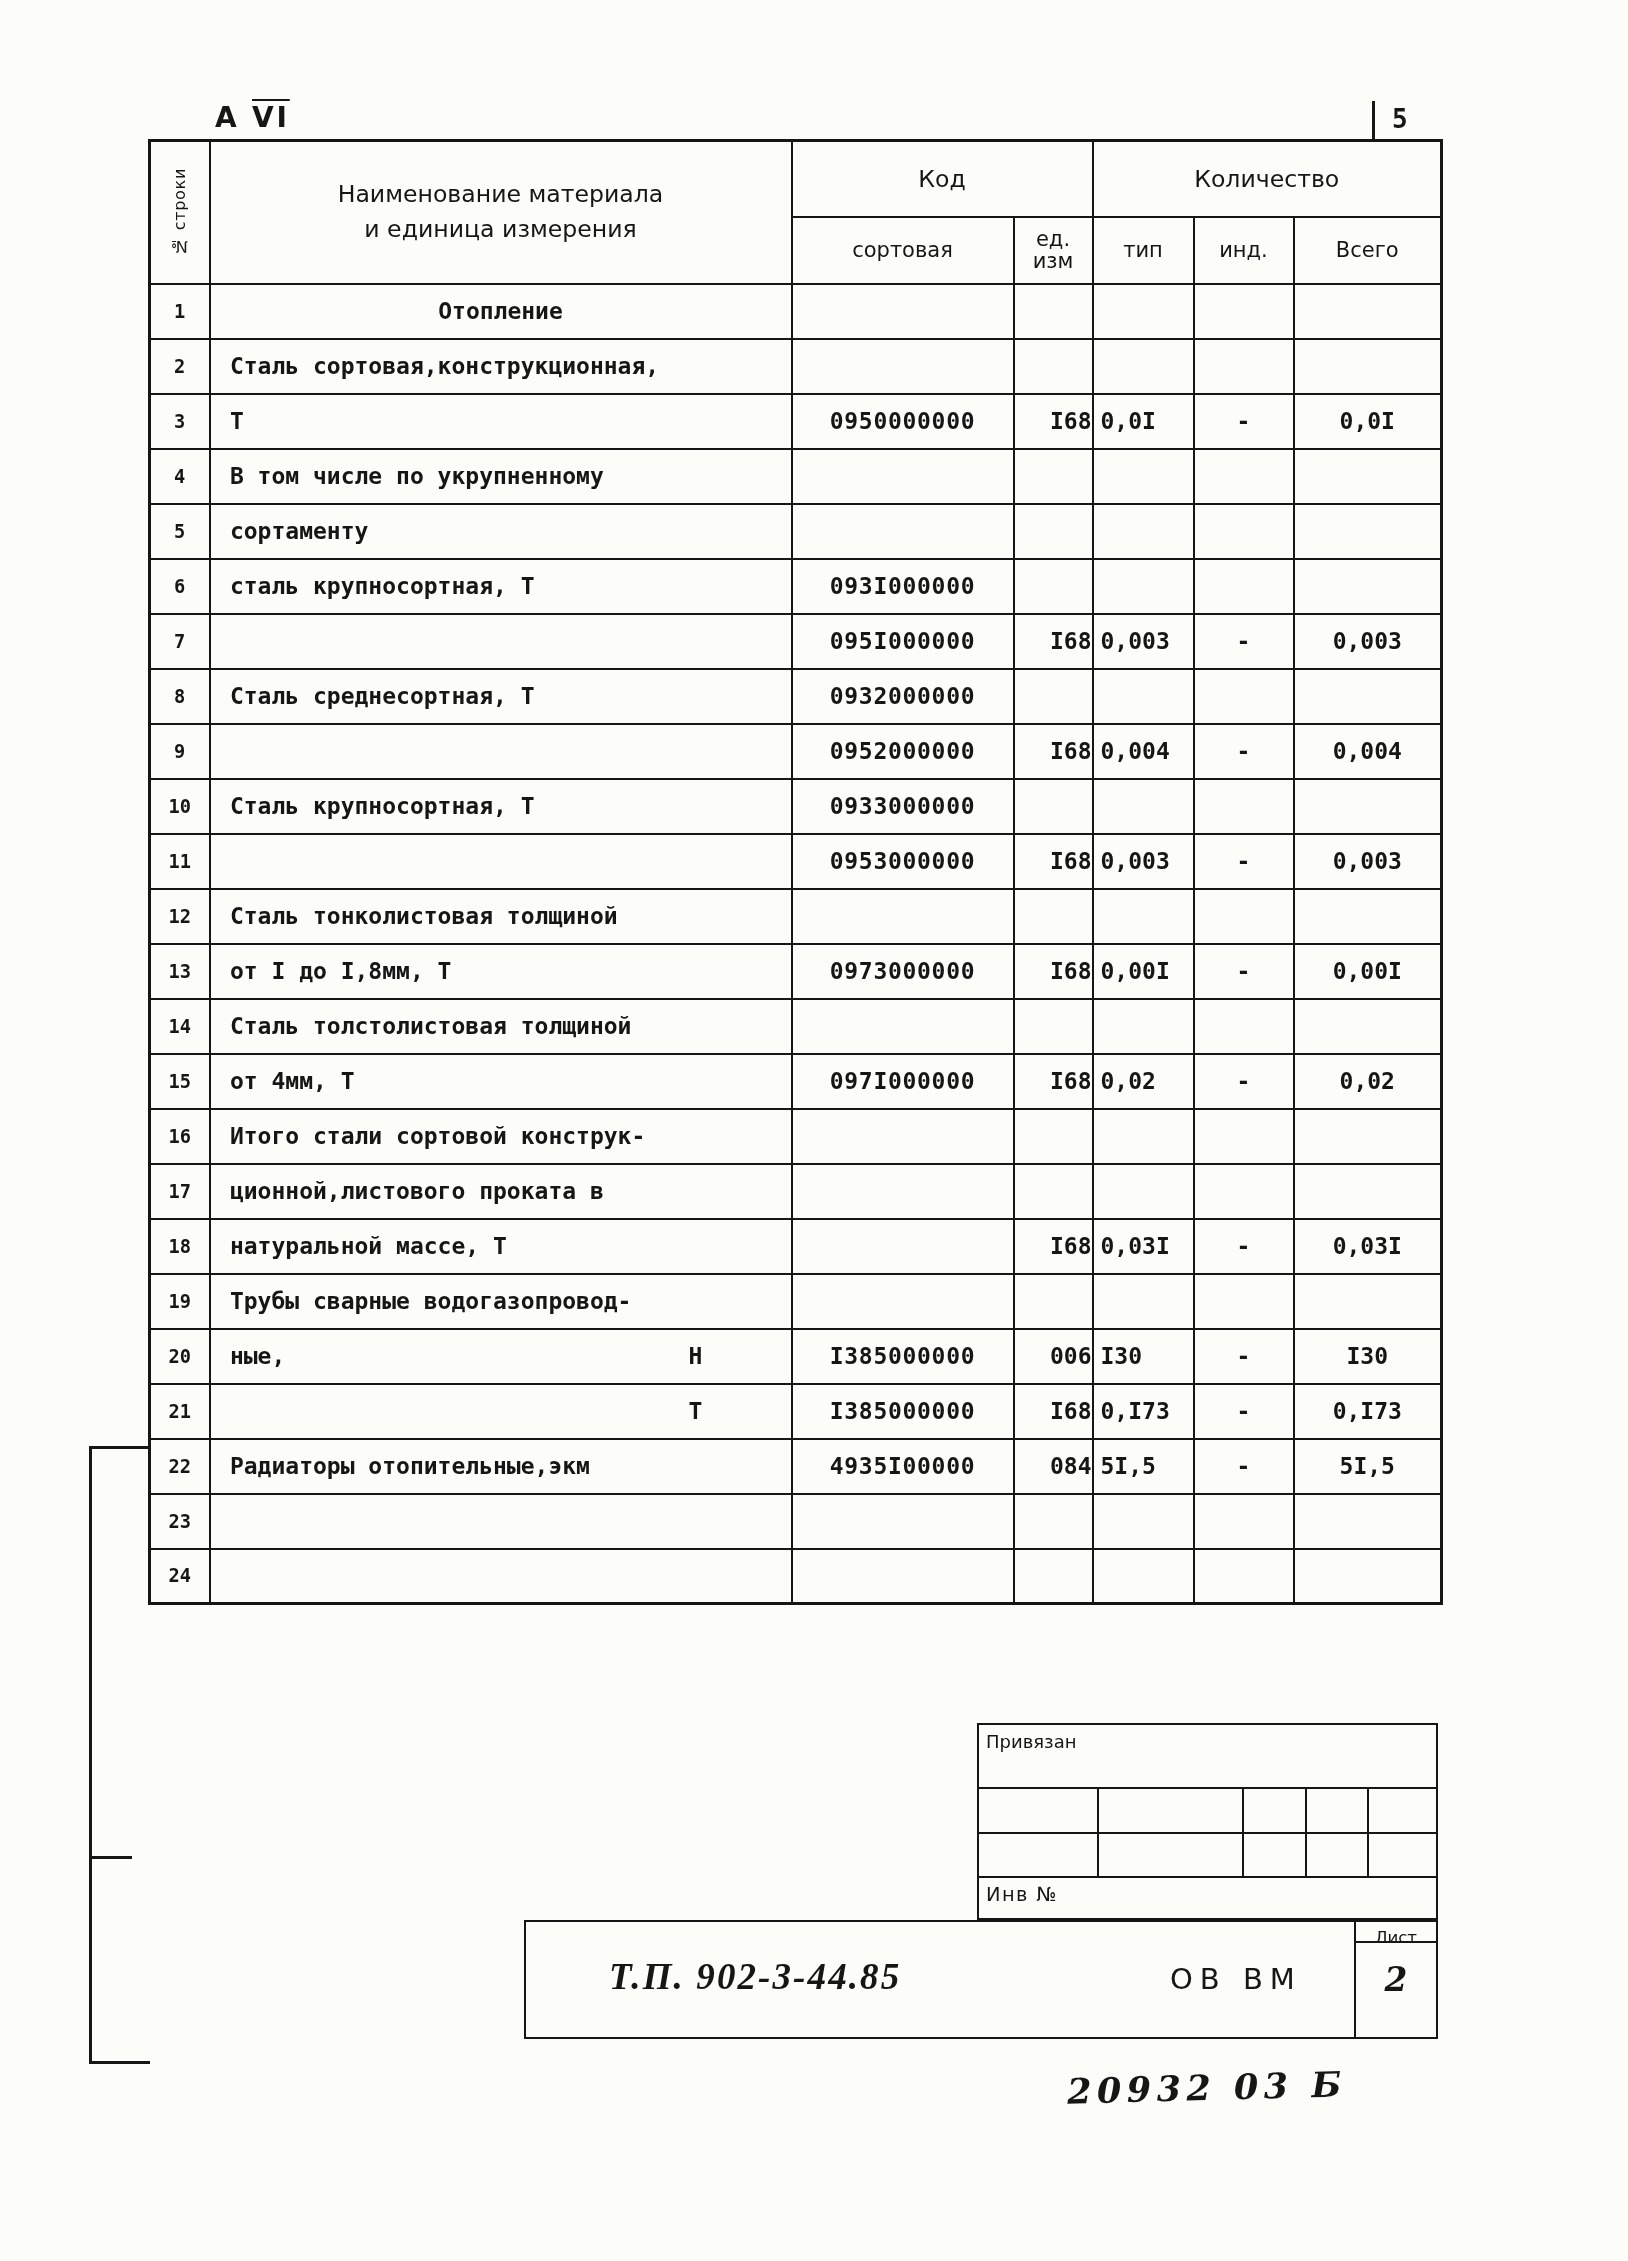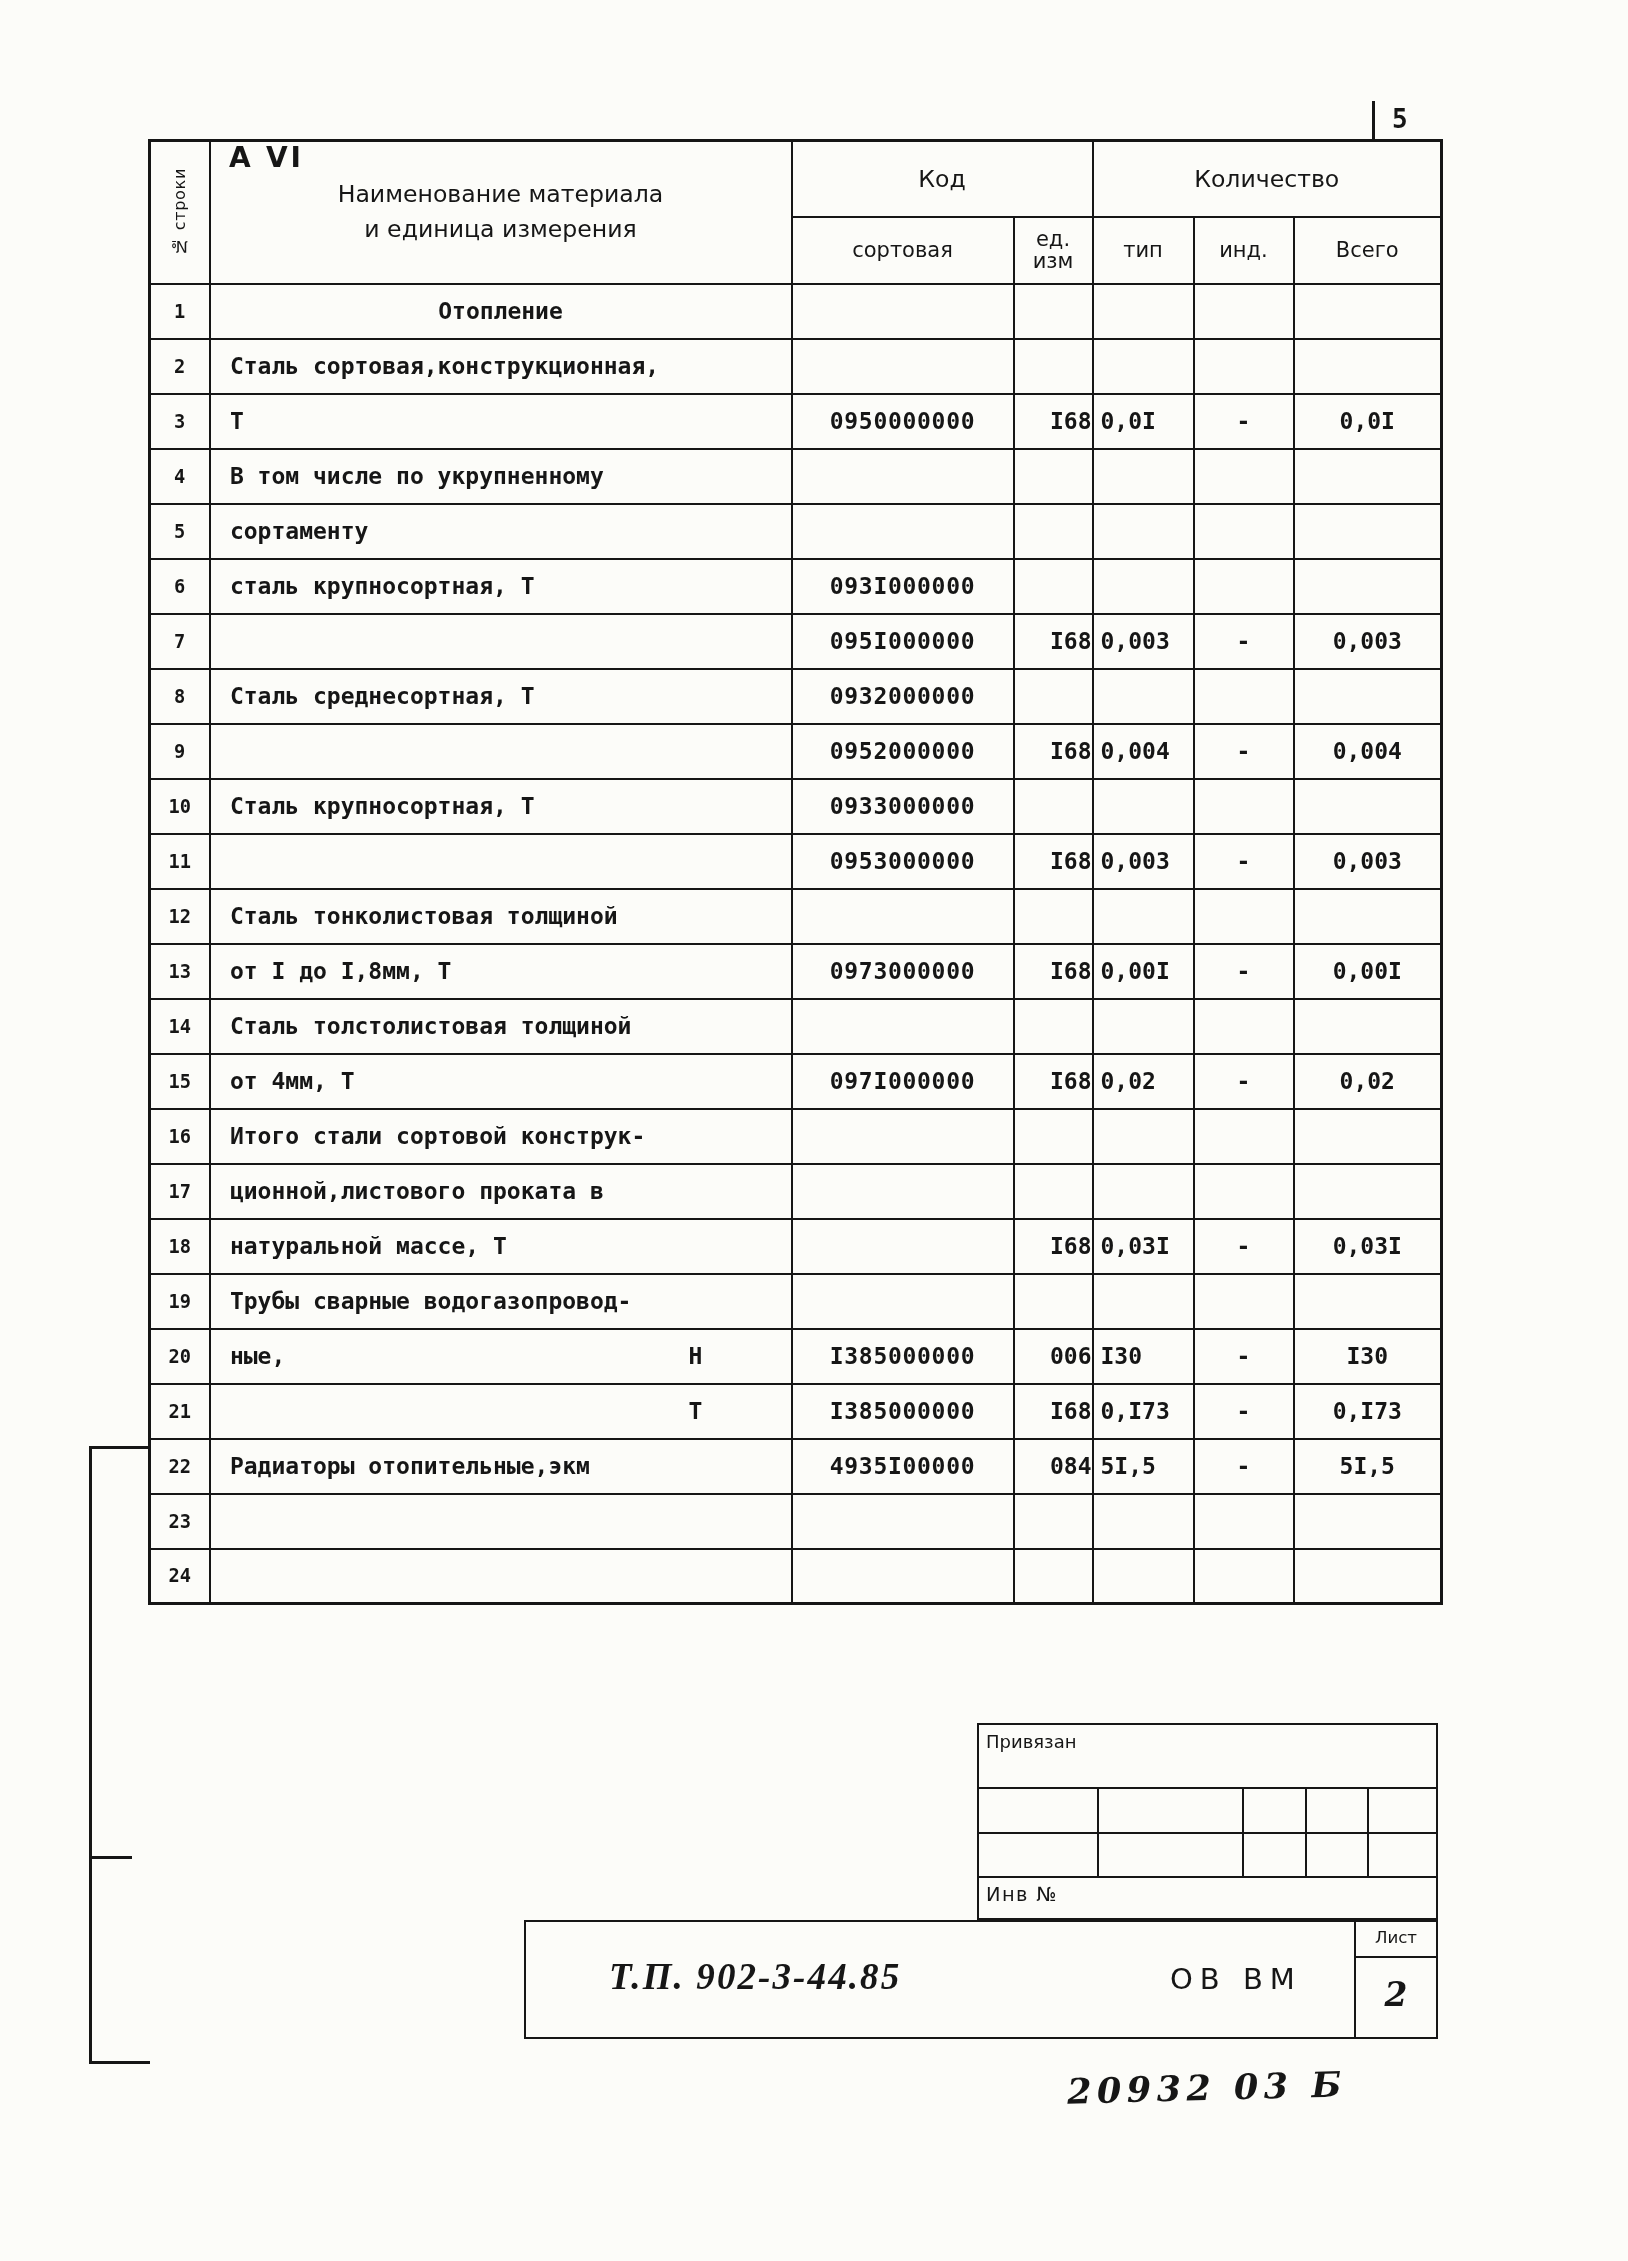--- a/index.html
+++ b/index.html
@@ -5,21 +5,21 @@
   * { margin:0; padding:0; box-sizing:border-box; }
   html,body { width:1629px; height:2261px; }
   body { background:#e9e9e6; }
   #page {
     position:relative; width:1629px; height:2261px;
     background:#fcfcf9; color:#161616; overflow:hidden;
     font-family:"DejaVu Sans", sans-serif;
   }
 
   
-  .section-label { position:absolute; left:229px; top:101px; font-size:28px; font-weight:bold; letter-spacing:2.8px;margin-top:40px; }
+  .section-label { position:absolute; left:215px; top:101px; font-size:28px; font-weight:bold; letter-spacing:2.8px; }
   .section-label .roman { text-decoration:overline; }
   .page-marker { position:absolute; left:1392px; top:104px; font-size:26px; font-family:"DejaVu Sans Mono",monospace; font-weight:bold; }
   .page-marker-tick { position:absolute; left:1372px; top:101px; width:2.8px; height:40px; background:#161616; }
 
   
   table.materials {
     position:absolute; left:148px; top:139px;
     border-collapse:collapse; table-layout:fixed;
     border:3.5px solid #161616;
   }
@@ -51,21 +51,21 @@
   .stamp-box { position:absolute; left:977px; top:1723px; width:461px; height:197px; border:2.8px solid #161616; }
   .stamp-box .hline { position:absolute; left:0; width:100%; height:2.1px; background:#161616; }
   .stamp-box .vline { position:absolute; width:2.1px; background:#161616; top:62px; height:89px; }
   .stamp-attached { position:absolute; left:7px; top:5.5px; font-size:18px; }
   .stamp-inv { position:absolute; left:7px; top:158px; font-size:19.4px; letter-spacing:1.4px; }
 
   .footer-box { position:absolute; left:524px; top:1920px; width:914px; height:119px; border:2.8px solid #161616; background:#fcfcf9; }
   .doc-number { position:absolute; left:83px; top:33px; font-family:Liberation Serif, serif; font-style:italic; font-weight:bold; font-size:37px; letter-spacing:2.1px; }
   .doc-set { position:absolute; left:644px; top:40px; font-size:29px; letter-spacing:7px; }
   .sheet-box { position:absolute; right:0; top:0; width:82px; height:100%; border-left:2.1px solid #161616; }
-  .sheet-label { height:36px; border-bottom:2.1px solid #161616; font-size:16.6px; text-align:center; line-height:32px; }
+  .sheet-label { height:21px; border-bottom:2.1px solid #161616; font-size:16.6px; text-align:center; line-height:32px; }
   .sheet-number { text-align:center; font-family:"DejaVu Serif",serif; font-style:italic; font-weight:bold; font-size:33px; padding-top:16.6px; }
 
   .handwritten-note {
     position:absolute; left:1067px; top:2067px;
     font-family:"DejaVu Serif",serif; font-style:italic; font-weight:bold;
     font-size:35px; letter-spacing:5.5px; transform:rotate(-1.5deg);
   }
 </style>
 </head>
 <body>

